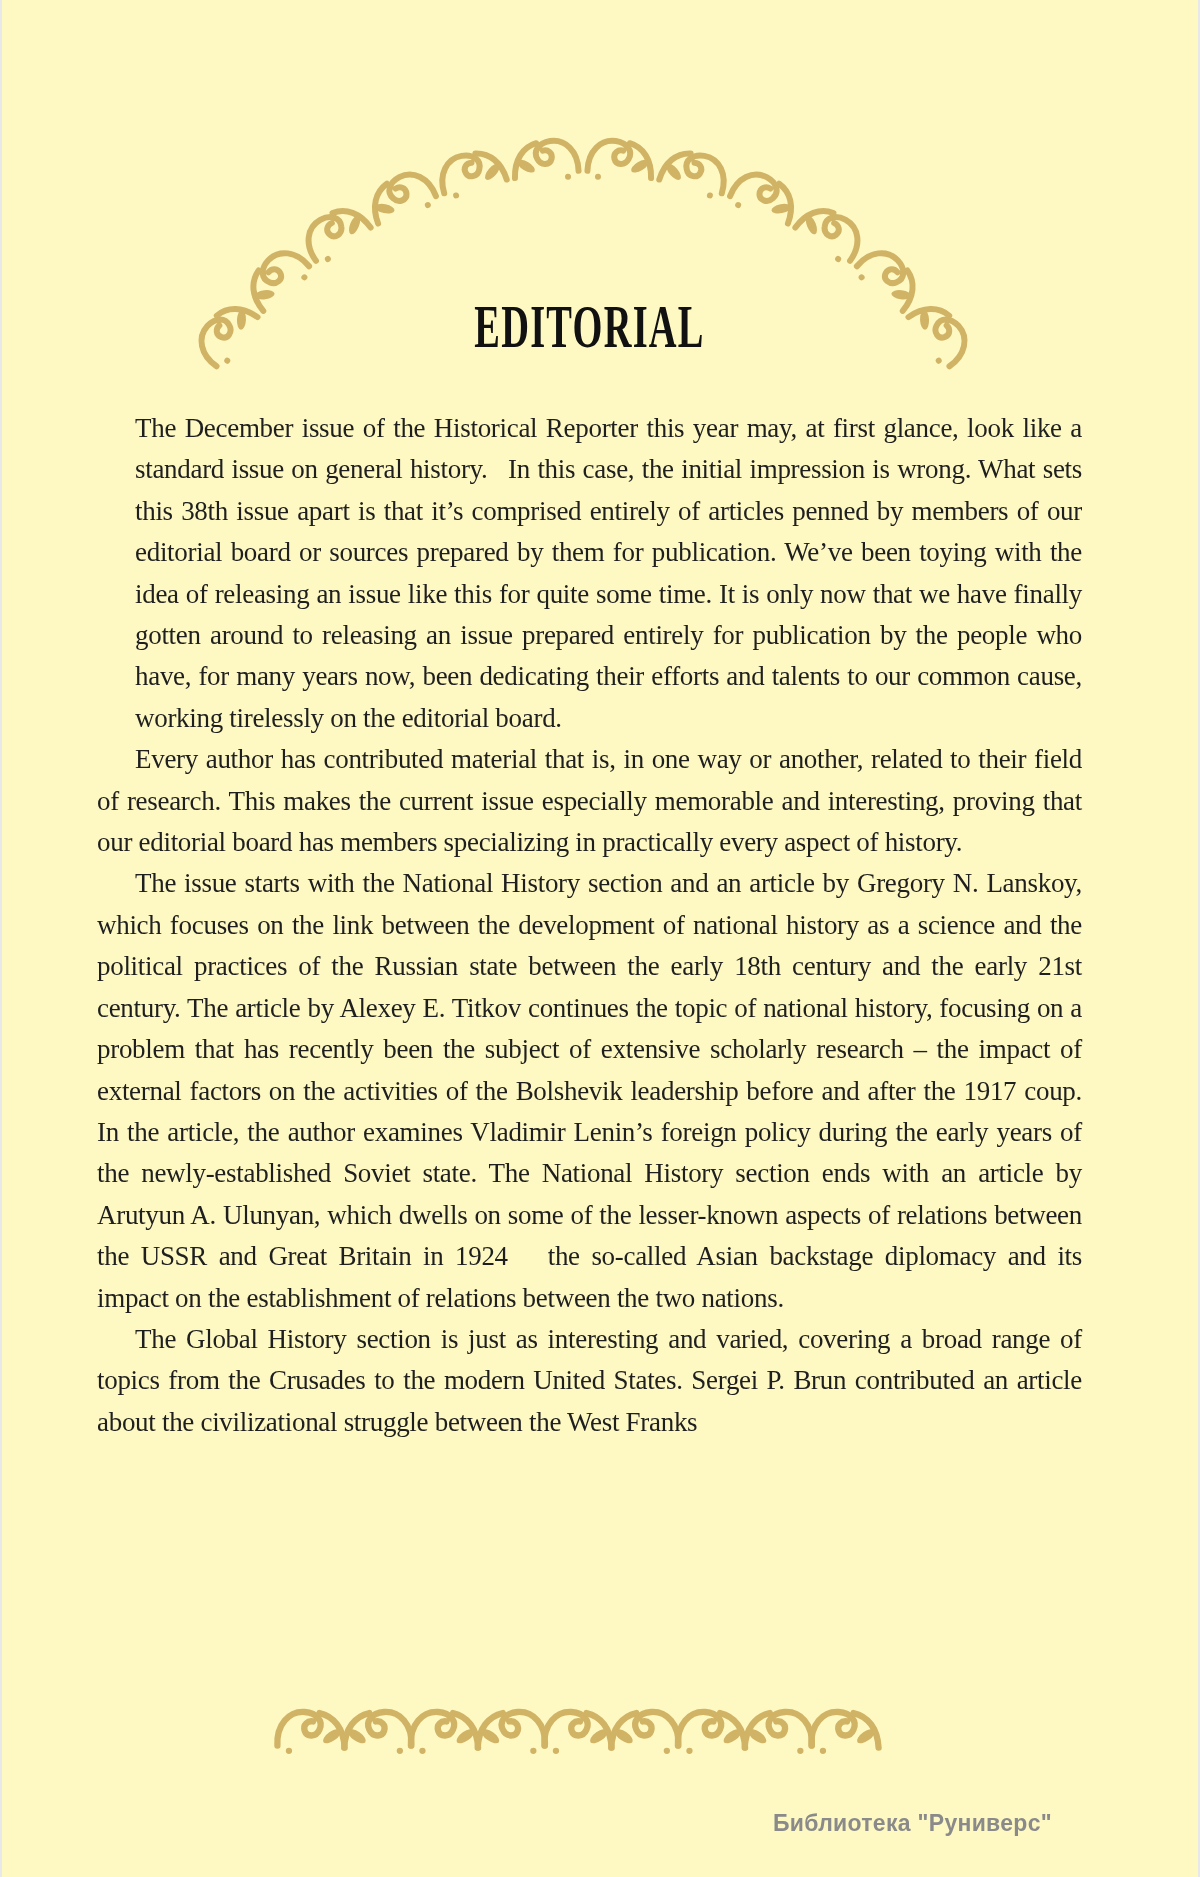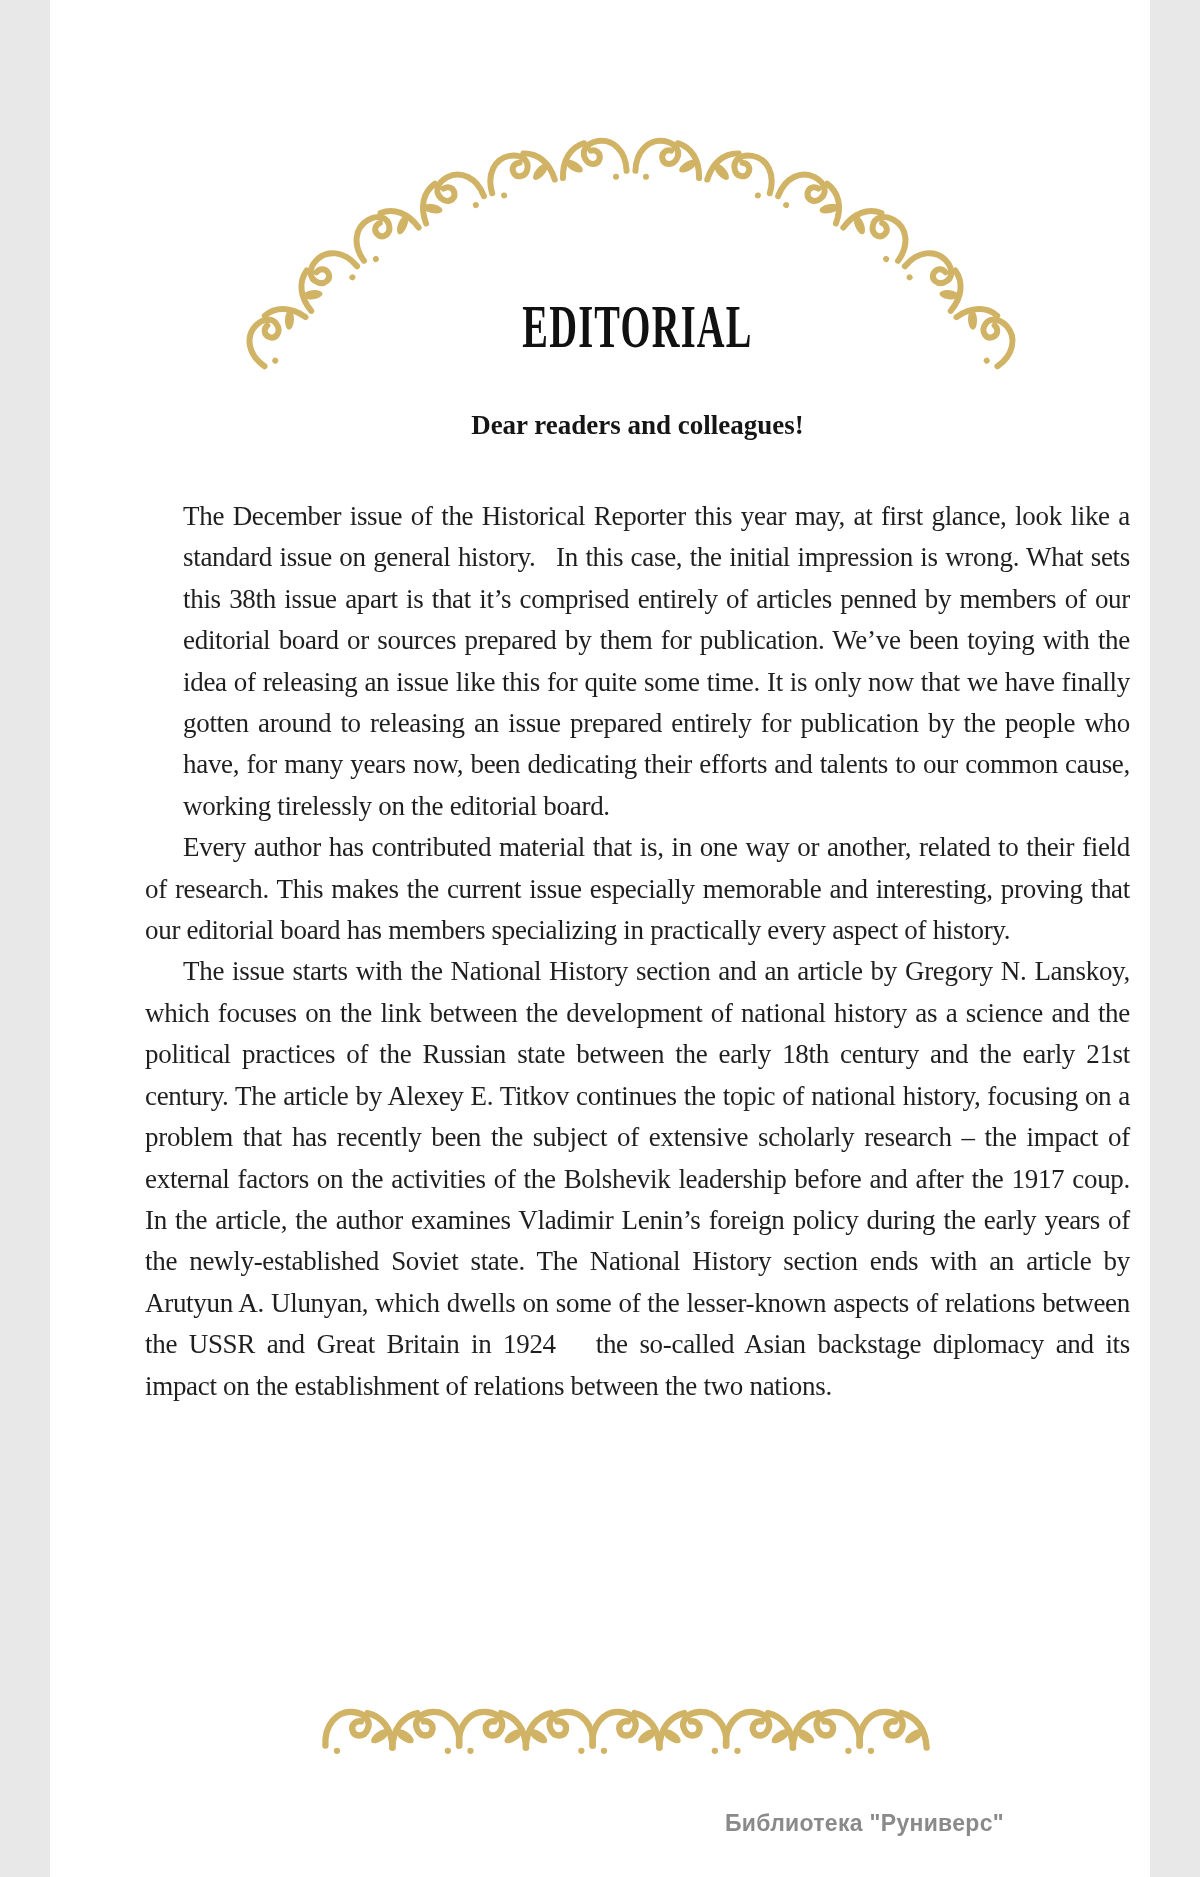--- a/index.html
+++ b/index.html
@@ -1,20 +1,20 @@
 <!DOCTYPE html>
 <html><head>
 <meta charset="utf-8">
 <style>
   html,body{margin:0;padding:0;background:#e8e8e8;}
   .page{
     position:relative;
-    width:1100px;height:1877px;
+    width:1196px;height:1877px;
     margin:0 auto;
-    background:#ffffff;
+    background:#fef9c3;
     overflow:hidden;
     font-family:"Liberation Serif", serif;
   }
   .ornaments{
     position:absolute;left:0;top:0;width:1200px;height:1877px;
     pointer-events:none;
   }
   .content{
     position:absolute;left:95px;top:0;width:985px;
     color:#1f1f1f;
@@ -233,23 +233,23 @@
             <path d="M32,14 C31,-4 22,-16 8,-19" fill="none" stroke="#d1b366" stroke-width="6" stroke-linecap="round"></path>
             <ellipse cx="20" cy="3" rx="10" ry="4.5" transform="rotate(-35 20 3)" fill="#d1b366"></ellipse>
             <circle cx="-21" cy="17" r="3" fill="#d1b366"></circle>
           </g>
         </g>
       </g>
   </svg>
 
   <div class="content">
     <h1 class="title">EDITORIAL</h1>
-    <p class="salutation">Dear readers and colleagues!</p>
     <div class="bodytext">
       <p class="para first">The December issue of the Historical Reporter this year may, at first glance, look like a standard issue on general history.  In this case, the initial impression is wrong. What sets this 38th issue apart is that it’s comprised entirely of articles penned by members of our editorial board or sources prepared by them for publication. We’ve been toying with the idea of releasing an issue like this for quite some time. It is only now that we have finally gotten around to releasing an issue prepared entirely for publication by the people who have, for many years now, been dedicating their efforts and talents to our common cause, working tirelessly on the editorial board.</p>
       <p class="para">Every author has contributed material that is, in one way or another, related to their field of research. This makes the current issue especially memorable and interesting, proving that our editorial board has members specializing in practically every aspect of history.</p>
       <p class="para">The issue starts with the National History section and an article by Gregory N. Lanskoy, which focuses on the link between the development of national history as a science and the political practices of the Russian state between the early 18th century and the early 21st century. The article by Alexey E. Titkov continues the topic of national history, focusing on a problem that has recently been the subject of extensive scholarly research – the impact of external factors on the activities of the Bolshevik leadership before and after the 1917 coup. In the article, the author examines Vladimir Lenin’s foreign policy during the early years of the newly-established Soviet state. The National History section ends with an article by Arutyun A. Ulunyan, which dwells on some of the lesser-known aspects of relations between the USSR and Great Britain in 1924  the so-called Asian backstage diplomacy and its impact on the establishment of relations between the two nations.</p>
+      <p class="para">The Global History section is just as interesting and varied, covering a broad range of topics from the Crusades to the modern United States. Sergei P. Brun contributed an article about the civilizational struggle between the West Franks</p>
     </div>
   </div>
 
   <div class="watermark">Библиотека "Руниверс"</div>
 
 </div>
 
 </body></html>

